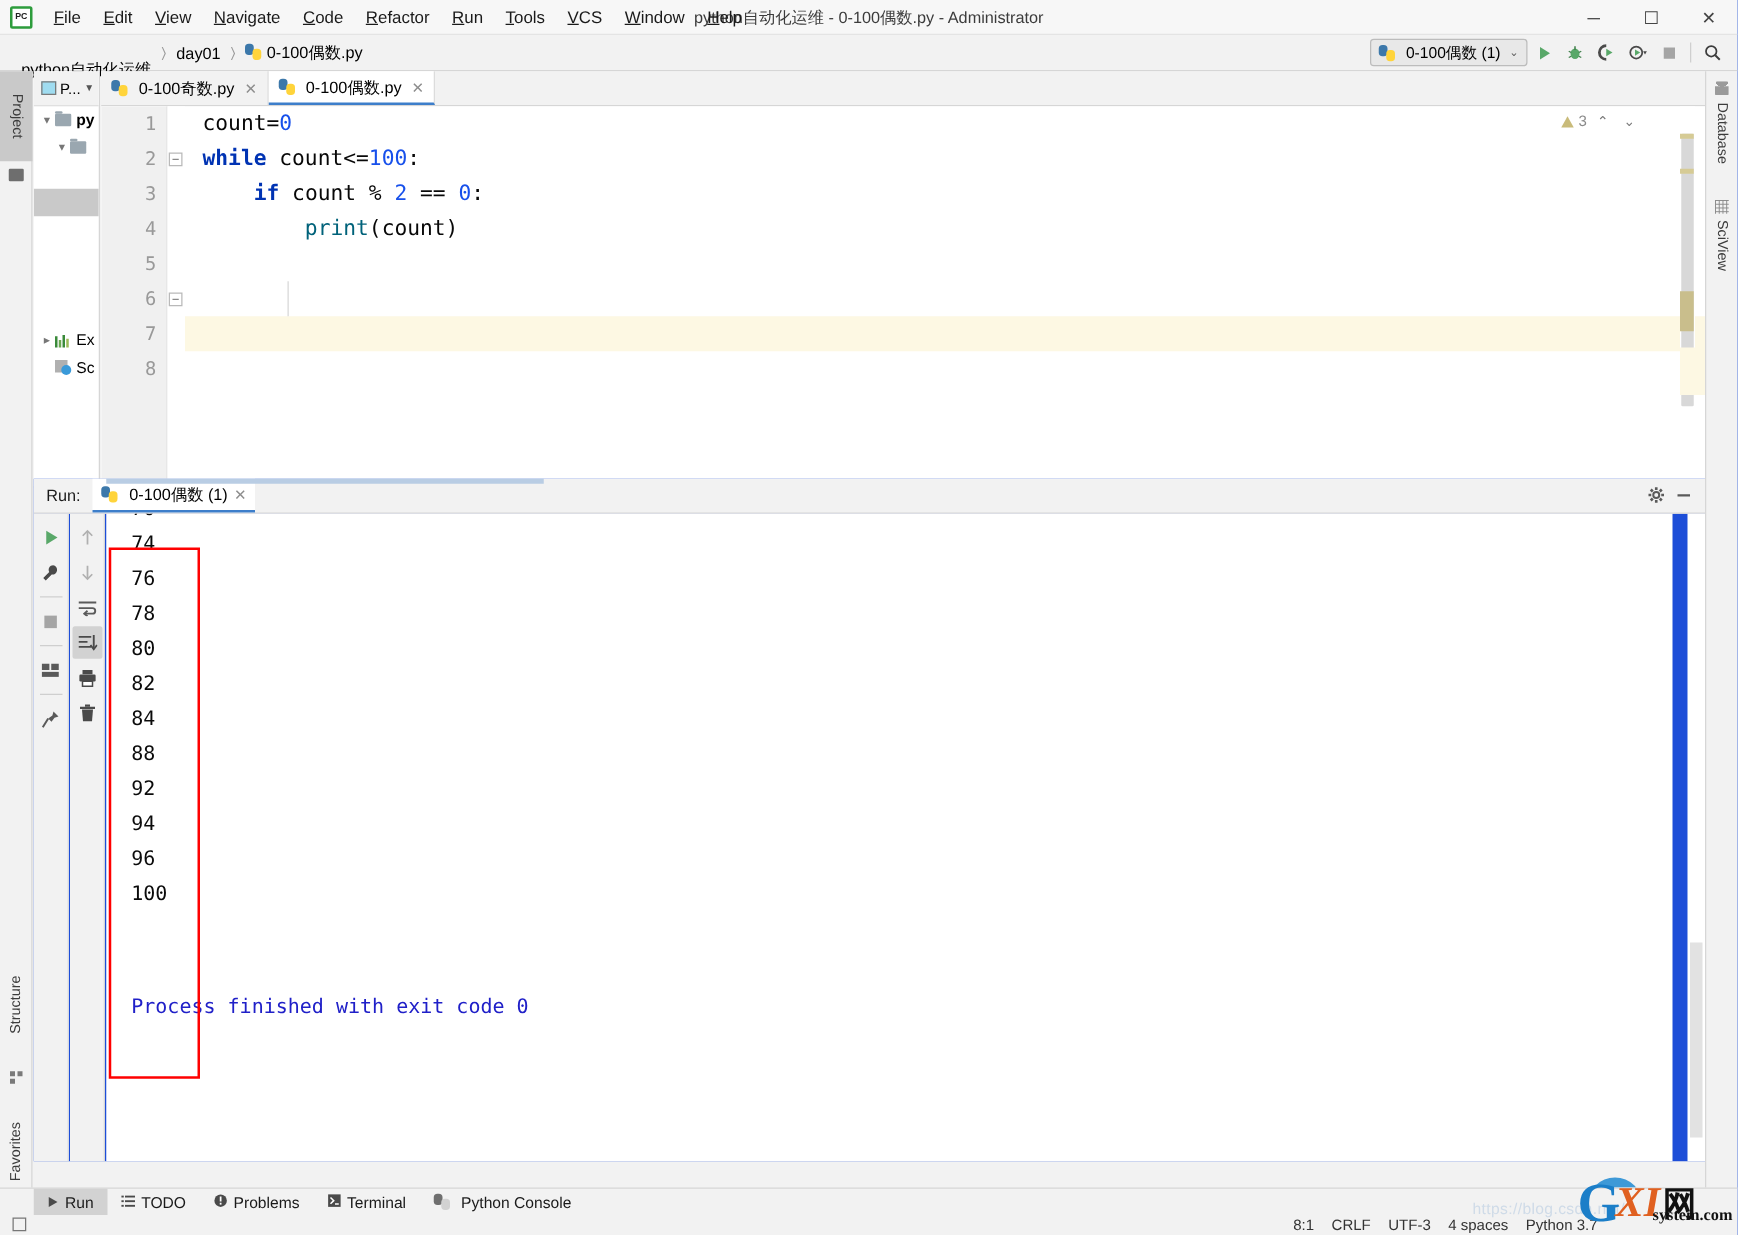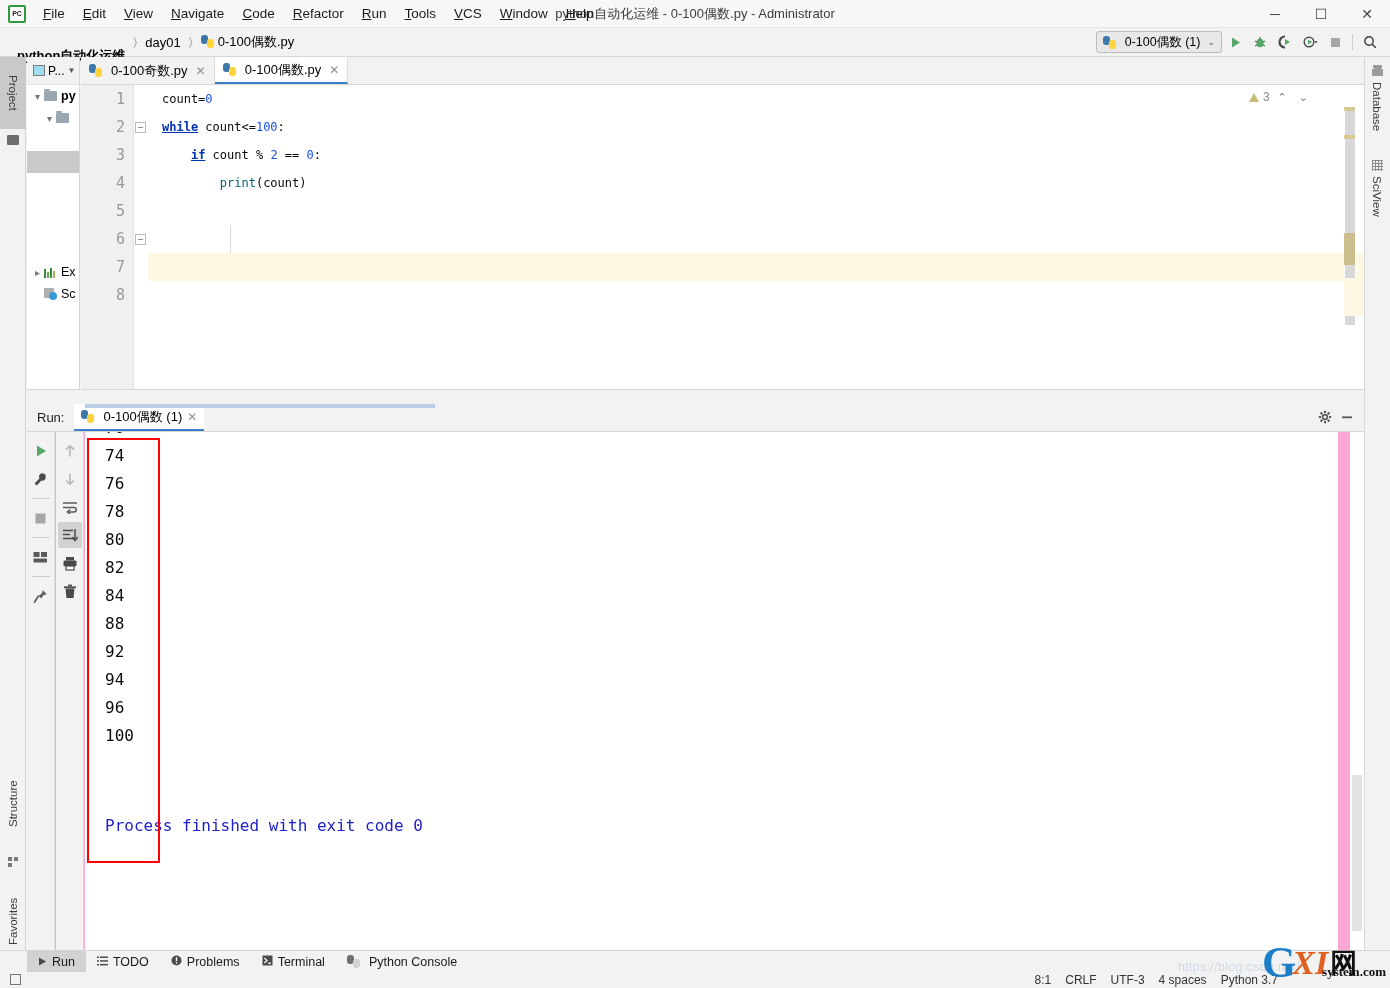--- a/index.html
+++ b/index.html
@@ -39,21 +39,21 @@
     font-size:14px;color:#444;}
 
   
   #navbar{
     position:absolute;left:0;top:28px;width:1390px;height:29px;
     background:#f2f2f2;border-bottom:1px solid #d6d6d6;
     display:flex;align-items:center;
   }
   #breadcrumb{display:flex;align-items:center;padding-left:14px;gap:2px;font-size:13px;}
   .crumb{padding:2px 3px;white-space:nowrap;}
-  .crumb.bold{font-weight:bold;margin-top:28px;}
+  .crumb.bold{font-weight:normal;margin-top:28px;}
   .crumb-sep{color:#9a9a9a;font-size:12px;padding:0 3px;}
   .py-icon{
     display:inline-block;width:13px;height:13px;margin-right:4px;vertical-align:-2px;
     position:relative;
   }
   .py-icon:before,.py-icon:after{
     content:"";position:absolute;width:7px;height:9px;border-radius:3px;
   }
   .py-icon:before{background:#3c78aa;left:0;top:0;}
   .py-icon:after{background:#ffd43b;right:0;bottom:0;}
@@ -135,26 +135,26 @@
   .lnum{
     height:28px;line-height:28px;text-align:right;padding-right:8px;
     font-size:15px;color:#999;font-family:"DejaVu Sans Mono",monospace;
   }
   #foldcol{position:absolute;left:53px;top:0;width:14px;height:305px;background:#fff;}
   .fold{position:absolute;left:1px;width:11px;height:11px;border:1px solid #b9b9b9;background:#fff;}
   .fold:before{content:"";position:absolute;left:2px;top:4px;width:5px;height:1px;background:#8a8a8a;}
   .fold.top{border-bottom-left-radius:0;}
   #codearea{position:absolute;left:67px;top:0;right:0;height:305px;}
   .cline{
-    height:28px;line-height:28px;font-size:12px;
+    height:28px;line-height:28px;font-size:17px;
     font-family:"DejaVu Sans Mono","Liberation Mono",monospace;
     white-space:pre;padding-left:14px;
   }
   .cline.current{background:#fdf8e3;}
-  .kw{color:#0033b3;font-weight:bold;text-decoration:underline;}
+  .kw{color:#0033b3;font-weight:bold;}
   .num{color:#1750eb;}
   .fn{color:#00627a;}
   .txt{color:#080808;}
   .indent-guide{position:absolute;width:1px;background:#d8d8d8;}
   #warncount{
     position:absolute;right:52px;top:5px;display:flex;align-items:center;gap:4px;
     font-size:12px;color:#8a8a8a;
   }
   .warn-tri{
     width:0;height:0;border-left:5px solid transparent;border-right:5px solid transparent;
@@ -182,21 +182,21 @@
   }
   .db-ic{width:11px;height:12px;flex:none;background:
      radial-gradient(ellipse at 50% 20%, #9a9a9a 60%, transparent 61%) 0 0/11px 5px no-repeat,
      linear-gradient(#9a9a9a,#9a9a9a) 0 4px/11px 7px no-repeat;border-radius:2px;}
   .grid-ic{width:11px;height:11px;flex:none;
     background-image:linear-gradient(#8a8a8a 1px,transparent 1px),linear-gradient(90deg,#8a8a8a 1px,transparent 1px);
     background-size:3px 3px;}
 
   
   #runpanel{
-    position:absolute;left:27px;top:404px;width:1337px;height:546px;background:#f9a8d4;
+    position:absolute;left:27px;top:383px;width:1337px;height:546px;background:#1d4ed8;
   }
   #run-header{
     height:28px;background:#f2f2f2;border-bottom:1px solid #d6d6d6;
     display:flex;align-items:center;padding-left:10px;gap:10px;position:relative;
   }
   #run-header .lbl{font-size:13px;color:#1a1a1a;}
   #run-tab{
     display:flex;align-items:center;gap:5px;height:27px;padding:0 7px;
     background:#fff;border-bottom:2px solid #3d7eca;font-size:13px;
   }

